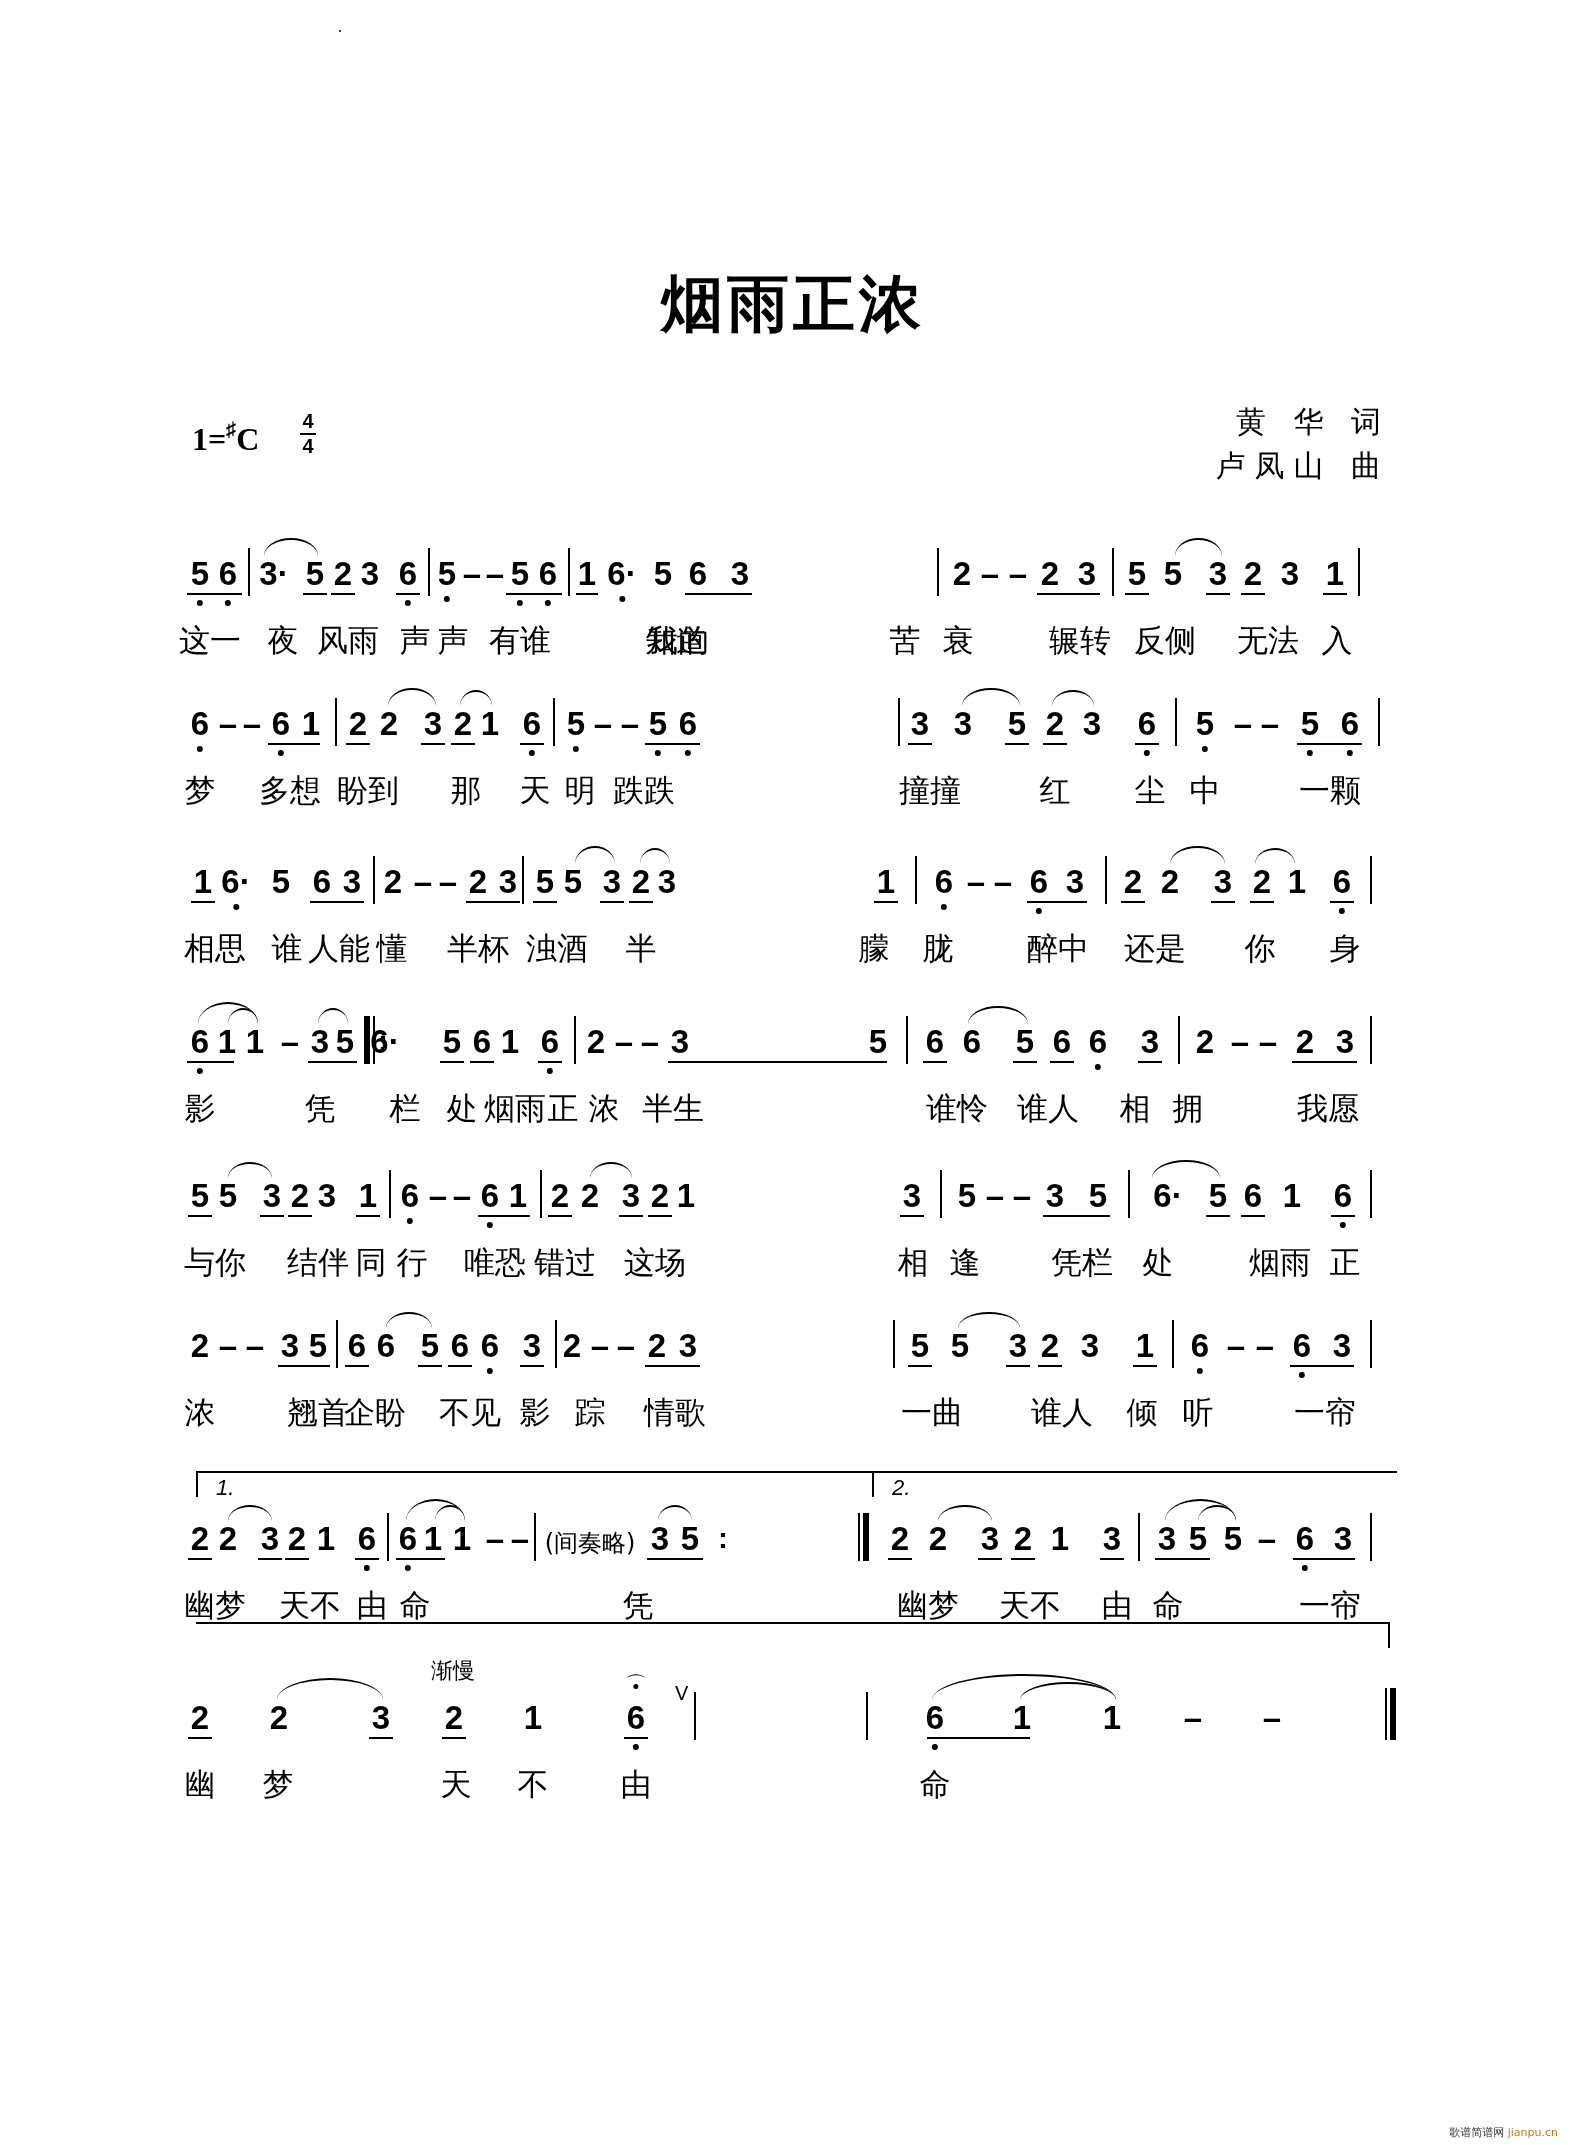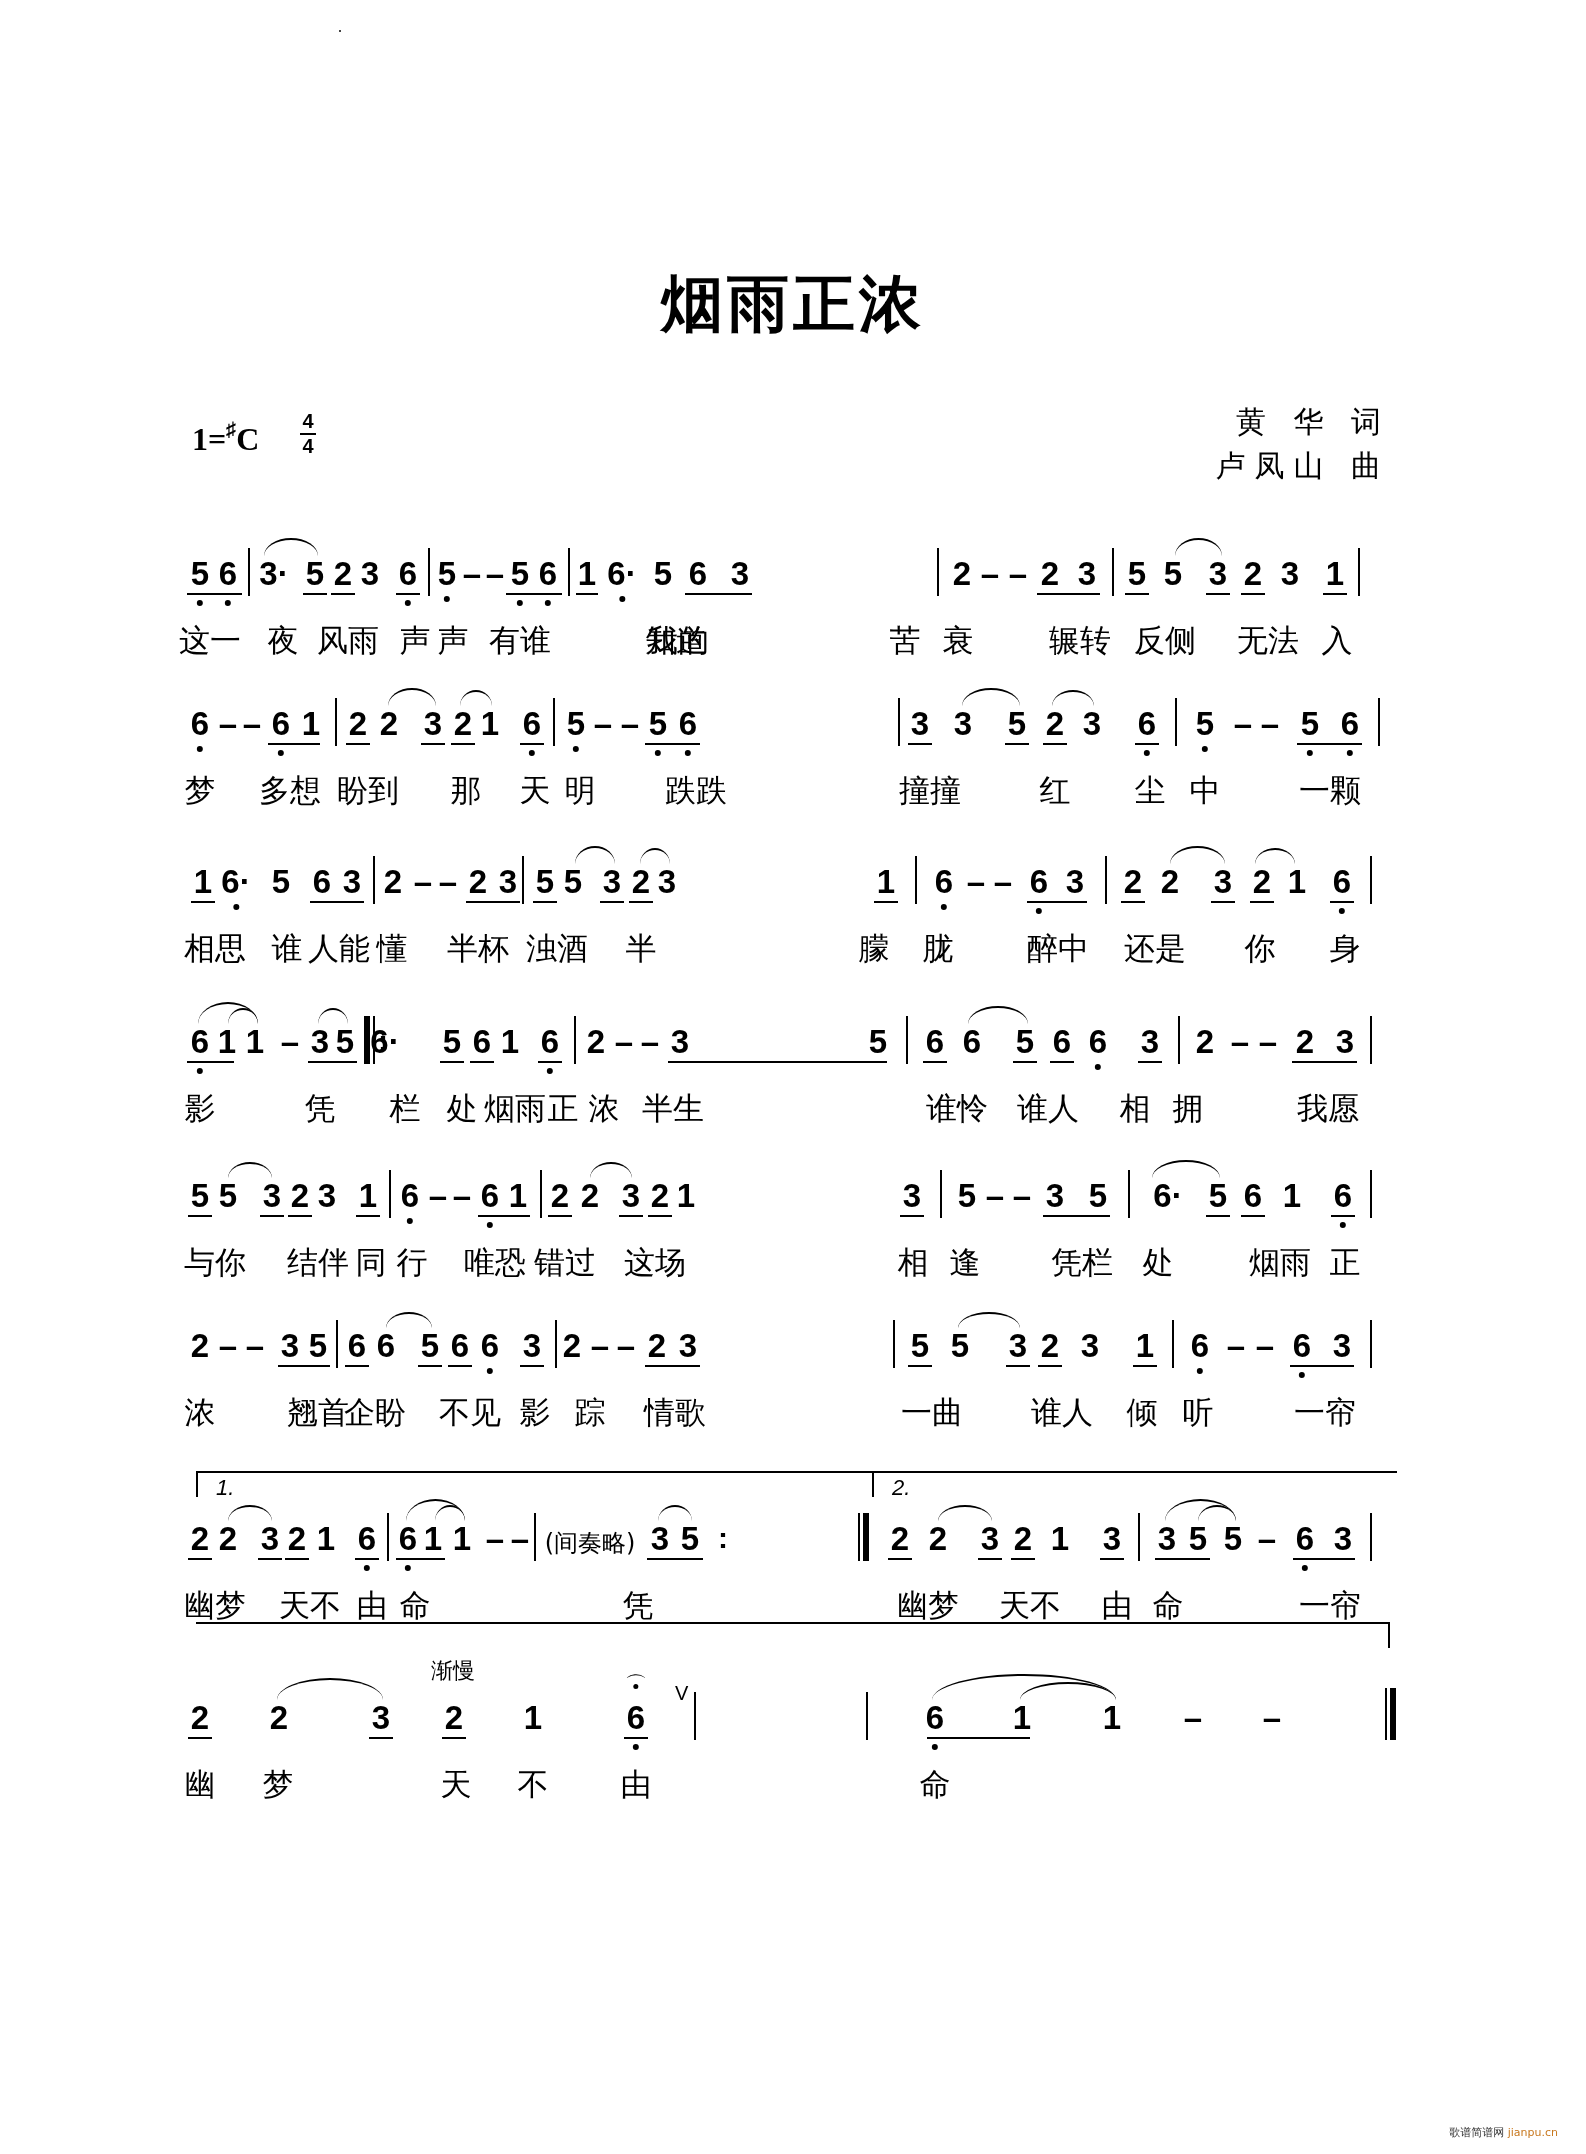--- a/index.html
+++ b/index.html
@@ -162,21 +162,21 @@
       <div class="arc" style="left: 388px; width: 48px; top: -18px; height: 16px;"></div>
       <div class="arc" style="left: 460px; width: 32px; top: -16px; height: 14px;"></div>
       <div class="arc" style="left: 962px; width: 58px; top: -18px; height: 16px;"></div>
       <div class="arc" style="left: 1052px; width: 42px; top: -16px; height: 14px;"></div>
       <div class="lyr" style="left: 200px;">梦</div>
       <div class="lyr" style="left: 290px;">多想</div>
       <div class="lyr" style="left: 368px;">盼到</div>
       <div class="lyr" style="left: 466px;">那</div>
       <div class="lyr" style="left: 535px;">天</div>
       <div class="lyr" style="left: 580px;">明</div>
-      <div class="lyr" style="left: 696px;">跌跌</div>
+      <div class="lyr" style="left: 644px;">跌跌</div>
       <div class="lyr" style="left: 930px;">撞撞</div>
       <div class="lyr" style="left: 1055px;">红</div>
       <div class="lyr" style="left: 1150px;">尘</div>
       <div class="lyr" style="left: 1205px;">中</div>
       <div class="lyr" style="left: 1330px;">一颗</div>
     </div>
     <div class="system" style="top: 864px;">
       <div class="n" style="left: 203px;"><span>1</span></div>
       <div class="n" style="left: 236px;"><span>6·</span><span class="dl" style="top: 40px;"></span></div>
       <div class="n" style="left: 281px;"><span>5</span></div>

